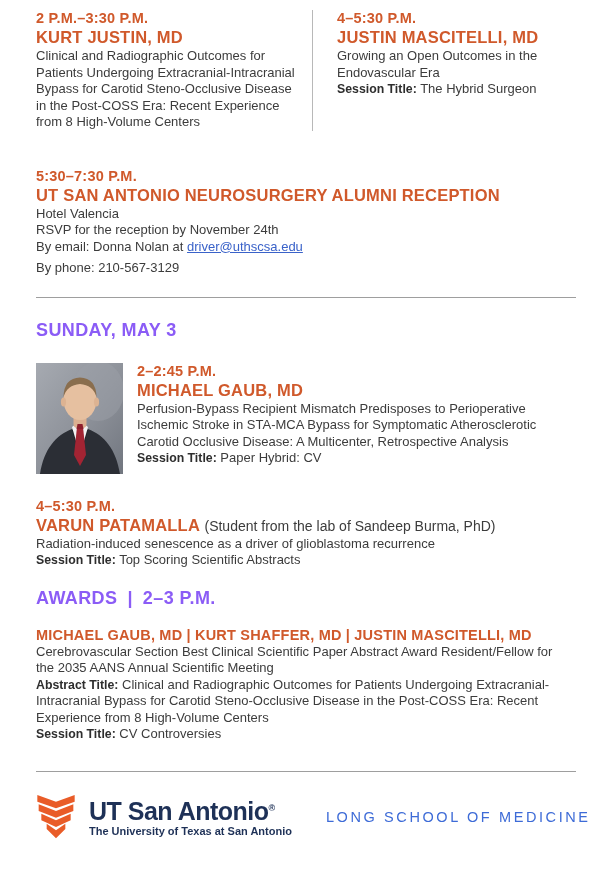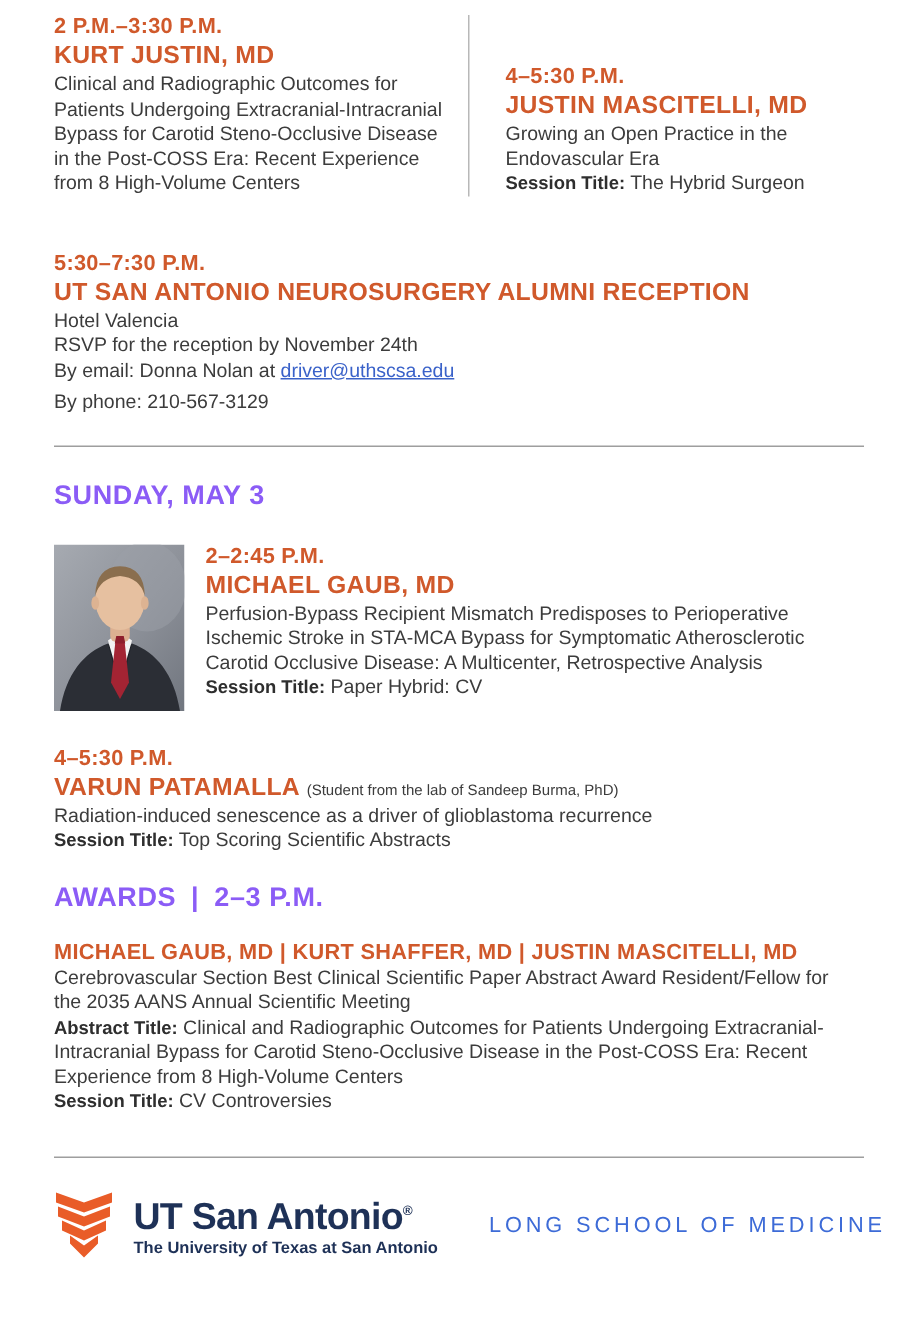--- a/index.html
+++ b/index.html
@@ -11,25 +11,25 @@
     overflow:hidden;
   }
   .page{box-sizing:border-box;width:612px;height:894px;padding:10px 36px 0 36px;position:relative;}
 
   
   .time{color:#d0592b;font-weight:bold;font-size:14.5px;line-height:17px;letter-spacing:.2px;}
   .speaker{color:#d0592b;font-weight:bold;font-size:16.5px;line-height:21px;letter-spacing:.2px;}
   .body-text{font-size:13px;line-height:16.5px;color:#3c3c3c;}
   .session-line{font-size:13px;line-height:16.5px;color:#3c3c3c;}
   .lbl{font-weight:bold;font-size:12.3px;color:#2e2e2e;}
-  .paren{color:#3c3c3c;font-weight:normal;font-size:10px;}
+  .paren{color:#3c3c3c;font-weight:normal;font-size:14px;}
   .navy-heading{color:#8b5cf6;font-weight:bold;font-size:18px;letter-spacing:.4px;line-height:21px;margin:0;}
 
   
-  .top-row{display:flex;align-items:flex-end;}
+  .top-row{display:flex;}
   .col-left{width:277px;box-sizing:border-box;padding-right:14px;border-right:1px solid #b8b8b8;}
   .col-right{box-sizing:border-box;padding-left:24px;width:263px;}
 
   .reception{margin-top:37px;}
   .reception .body-text a{color:#3a62c9;text-decoration:underline;}
   .phone-line{margin-top:5px;}
 
   .divider{border:none;border-top:1px solid #9e9e9e;margin:0;}
   .divider-1{margin-top:20px;}
   .divider-2{margin-top:28px;}
@@ -61,21 +61,21 @@
 
   <div class="top-row">
     <div class="col-left">
       <div class="time">2 P.M.–3:30 P.M.</div>
       <div class="speaker">KURT JUSTIN, MD</div>
       <div class="body-text">Clinical and Radiographic Outcomes for Patients Undergoing Extracranial-Intracranial Bypass for Carotid Steno-Occlusive Disease in the Post-COSS Era: Recent Experience from 8 High-Volume Centers</div>
     </div>
     <div class="col-right">
       <div class="time">4–5:30 P.M.</div>
       <div class="speaker">JUSTIN MASCITELLI, MD</div>
-      <div class="body-text">Growing an Open Practice in the Endovascular Era</div>
+      <div class="body-text">Growing an Open Outcomes in the Endovascular Era</div>
       <div class="session-line"><span class="lbl">Session Title:</span> <span>The Hybrid Surgeon</span></div>
     </div>
   </div>
 
   <div class="reception">
     <div class="time">5:30–7:30 P.M.</div>
     <div class="speaker">UT SAN ANTONIO NEUROSURGERY ALUMNI RECEPTION</div>
     <div class="body-text">Hotel Valencia</div>
     <div class="body-text">RSVP for the reception by November 24th</div>
     <div class="body-text"><span>By email: Donna Nolan at</span> <a href="#">driver@uthscsa.edu</a></div>

